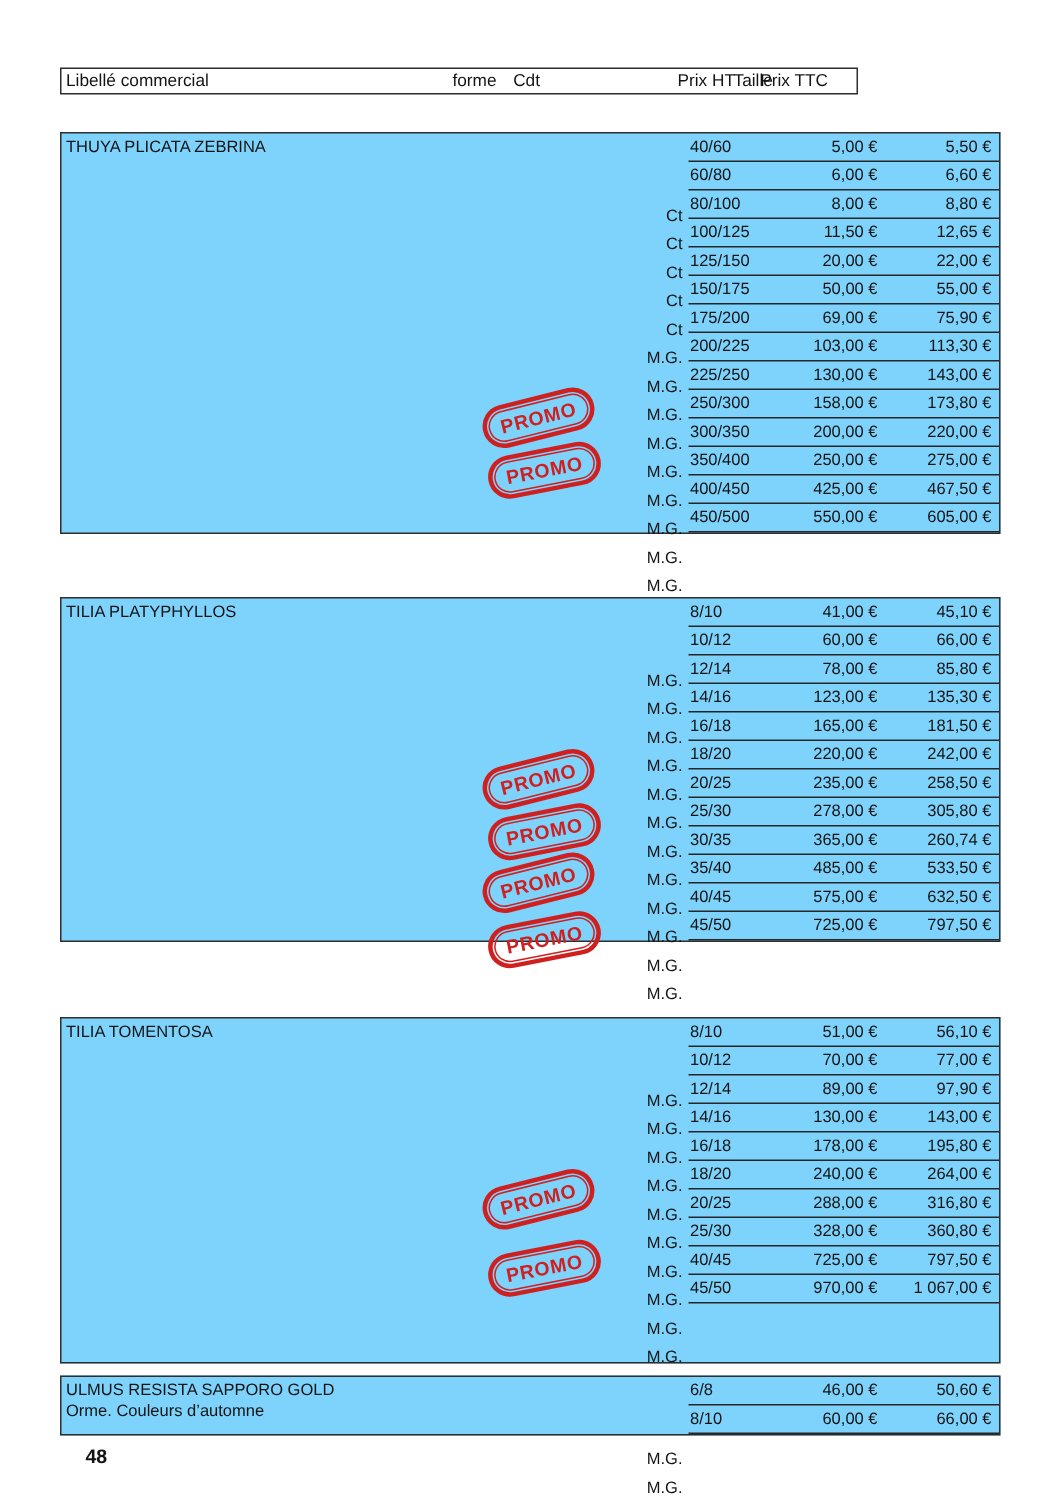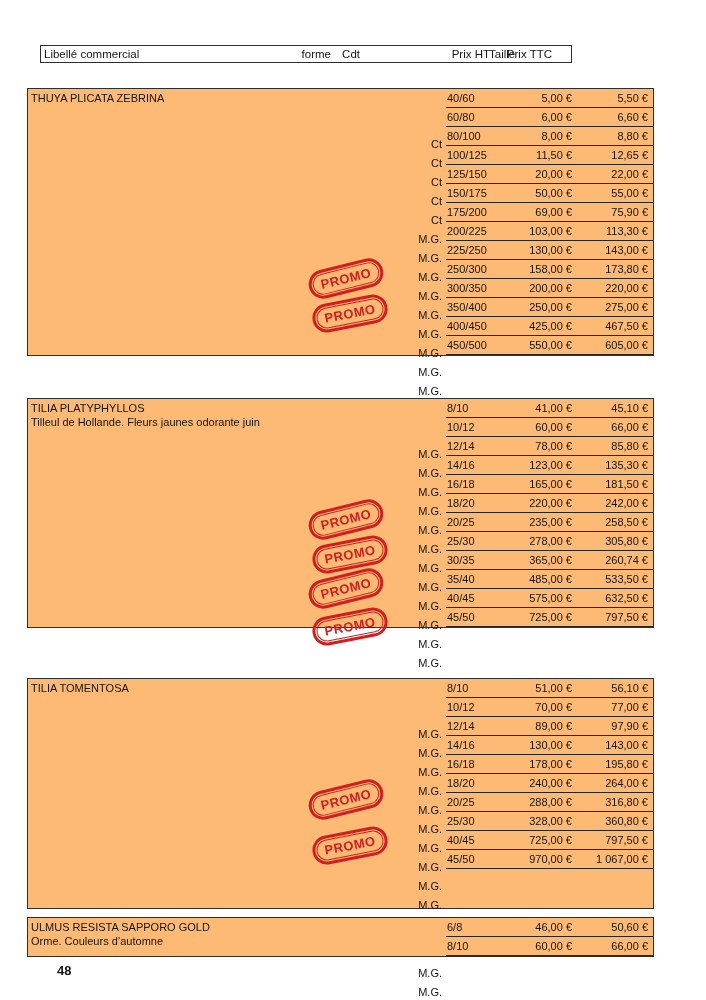--- a/index.html
+++ b/index.html
@@ -20,23 +20,23 @@
     position:absolute;top:1px;font-size:11.5px;line-height:15px;white-space:nowrap;
   }
   .h-libelle{left:3px;}
   .h-forme{right:240px;}
   .h-cdt{right:211px;}
   .h-taille{left:424px;margin-left:24px;}
   .h-ht{right:81px;}
   .h-ttc{right:19px;}
   
   .section{
-    position:absolute;left:27px;width:627px;
+    position:absolute;left:40px;width:627px;
     border:1px solid #2e2e2e;box-sizing:border-box;
-    background:#fdba74;
+    background:#7dd3fc;
   }
   .sec-name{
     position:absolute;left:3px;top:2px;font-size:11px;line-height:14px;white-space:nowrap;
   }
   .sec-desc{
     position:absolute;left:3px;top:16px;font-size:11px;line-height:14px;white-space:nowrap;
   }
   .rows{position:absolute;left:0;top:0;right:0;}
   .row{position:relative;height:19px;}
   .row::after{
@@ -175,21 +175,20 @@
             <span class="cell c-taille">450/500</span>
             <span class="cell c-ht">550,00 €</span>
             <span class="cell c-ttc">605,00 €</span>
           </div>
         </div>
         <div class="stamp" style="top: 175px; left: 280px; transform: rotate(-14deg);">PROMO</div>
         <div class="stamp" style="top: 210px; left: 284px; transform: rotate(-11deg);">PROMO</div>
       </div>
       <div class="section" style="top: 398px; height: 230px;">
         <div class="sec-name">TILIA PLATYPHYLLOS</div>
-        <div class="sec-desc">Tilleul de Hollande. Fleurs jaunes odorante juin</div>
         <div class="rows">
           <div class="row">
             <span class="cell c-cdt">M.G.</span>
             <span class="cell c-taille">8/10</span>
             <span class="cell c-ht">41,00 €</span>
             <span class="cell c-ttc">45,10 €</span>
           </div>
           <div class="row">
             <span class="cell c-cdt">M.G.</span>
             <span class="cell c-taille">10/12</span>

